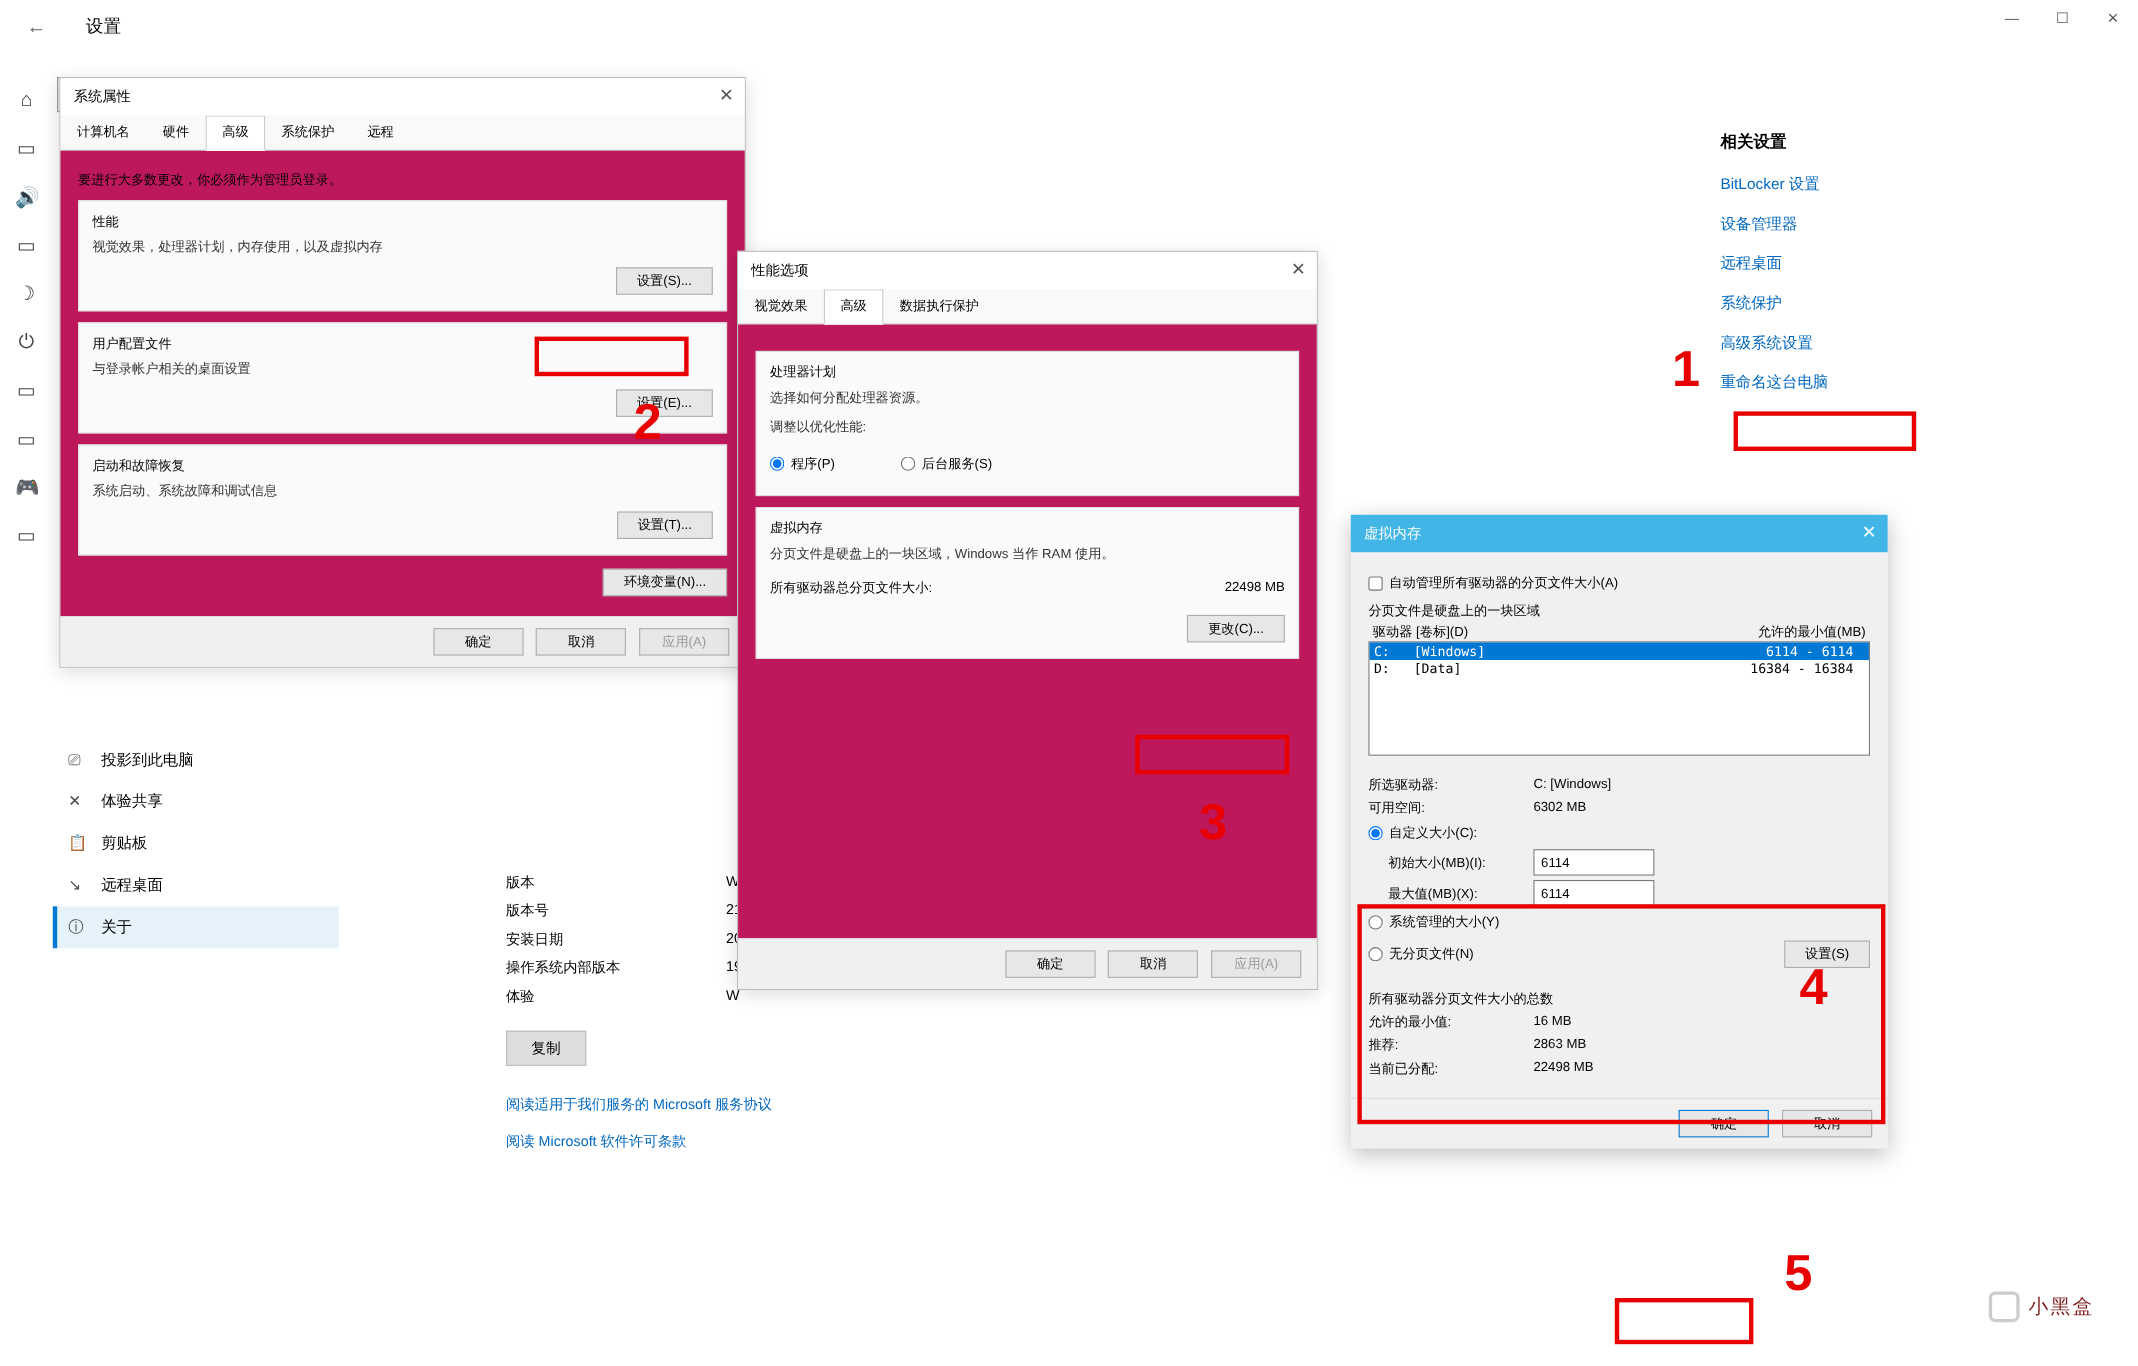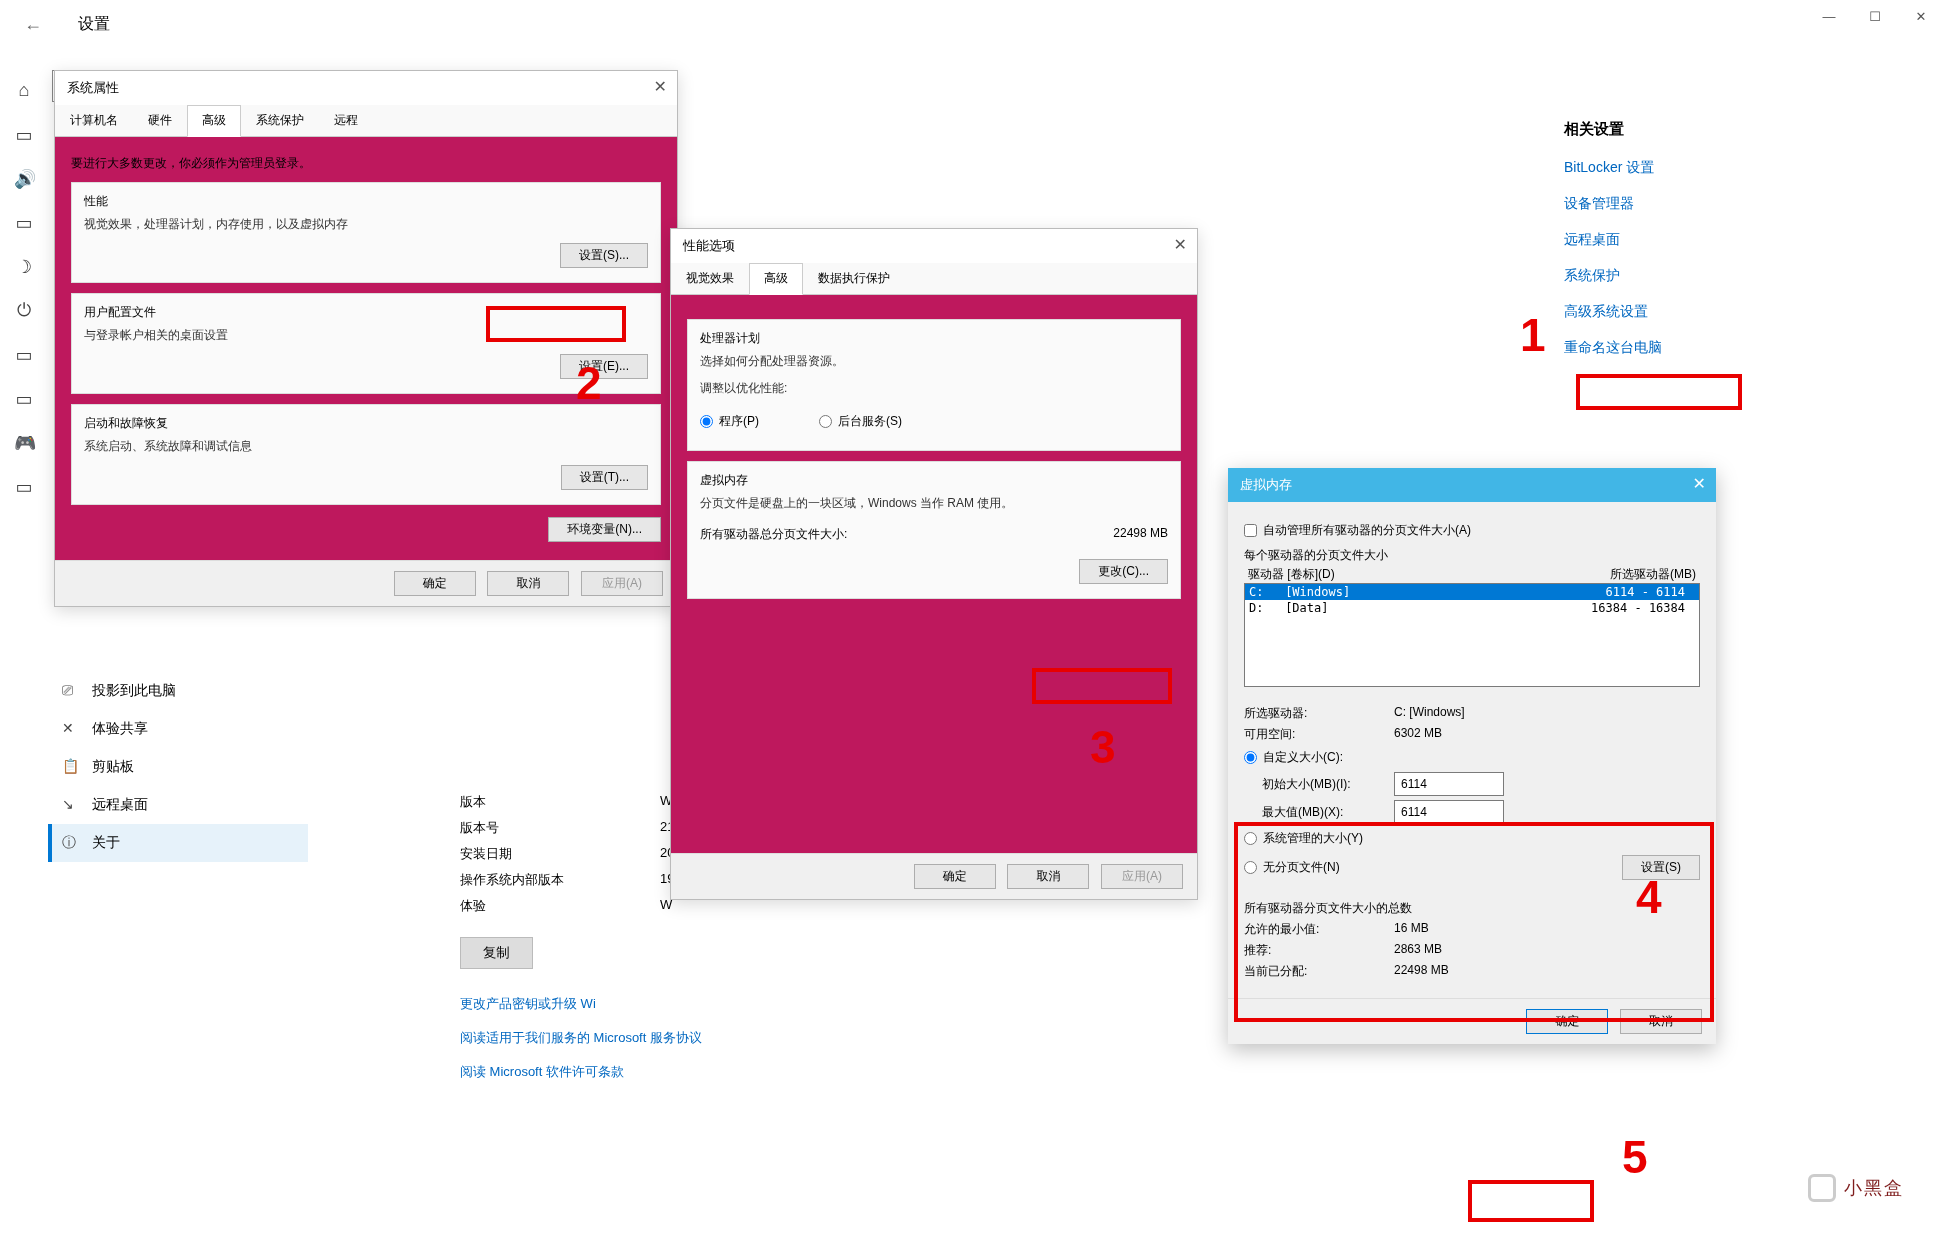--- a/index.html
+++ b/index.html
@@ -138,21 +138,20 @@
     <div class="spec-row">
         <span class="k">操作系统内部版本</span>
         <span class="v">19</span>
       </div>
     <div class="spec-row">
         <span class="k">体验</span>
         <span class="v">W</span>
       </div>
     <button class="copy-btn">复制</button>
     <div class="links2">
-      <div>更改产品密钥或升级 Wi</div>
       <div>阅读适用于我们服务的 Microsoft 服务协议</div>
       <div>阅读 Microsoft 软件许可条款</div>
     </div>
   </div>
 
   <div class="right-pane">
     <h3>相关设置</h3>
     <div class="rlink">BitLocker 设置</div>
     <div class="rlink">设备管理器</div>
     <div class="rlink">远程桌面</div>
@@ -247,24 +246,24 @@
 <div id="vm-dialog" class="dialog">
   <div class="dlg-title">
     <span>虚拟内存</span>
     <span class="close">✕</span>
   </div>
   <div class="dlg-body" style="background:#f0f0f0;">
     <label class="radio-row">
         <input type="checkbox" style=""> 
         <span>自动管理所有驱动器的分页文件大小(A)</span>
       </label>
-    <div style="font-size:12px; margin:8px 0 2px;">每个驱动器的分页文件大小</div>
+    <div style="font-size:12px; margin:8px 0 2px;">分页文件是硬盘上的一块区域</div>
     <div style="display:flex; font-size:12px; padding:0 4px;">
       <span style="width:210px;">驱动器 [卷标](D)</span>
-      <span style="flex:1; text-align:right;">所选驱动器(MB)</span>
+      <span style="flex:1; text-align:right;">允许的最小值(MB)</span>
     </div>
     <div class="drive-list">
       <div class="row sel">
           <span class="c1"><span>C:</span>&nbsp;&nbsp;&nbsp;<span>[Windows]</span></span>
           <span class="c2">6114 - 6114</span>
         </div>
       <div class="row">
           <span class="c1"><span>D:</span>&nbsp;&nbsp;&nbsp;<span>[Data]</span></span>
           <span class="c2">16384 - 16384</span>
         </div>

